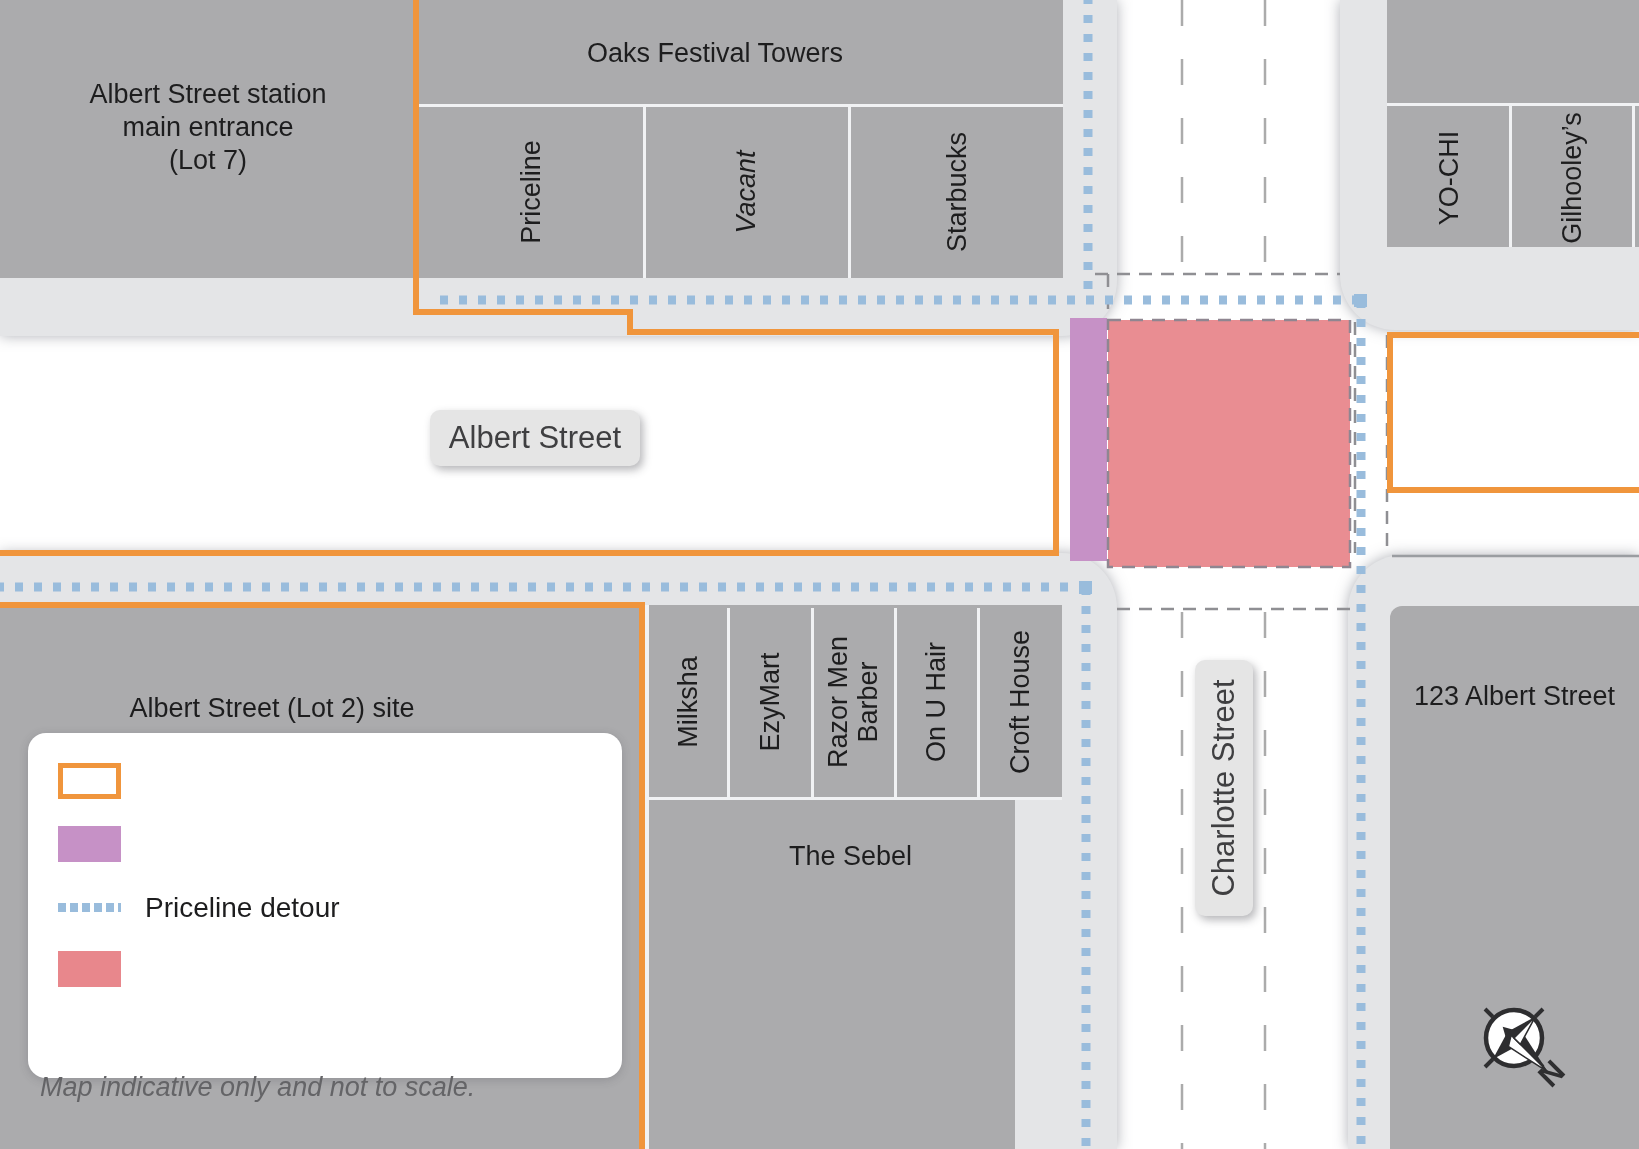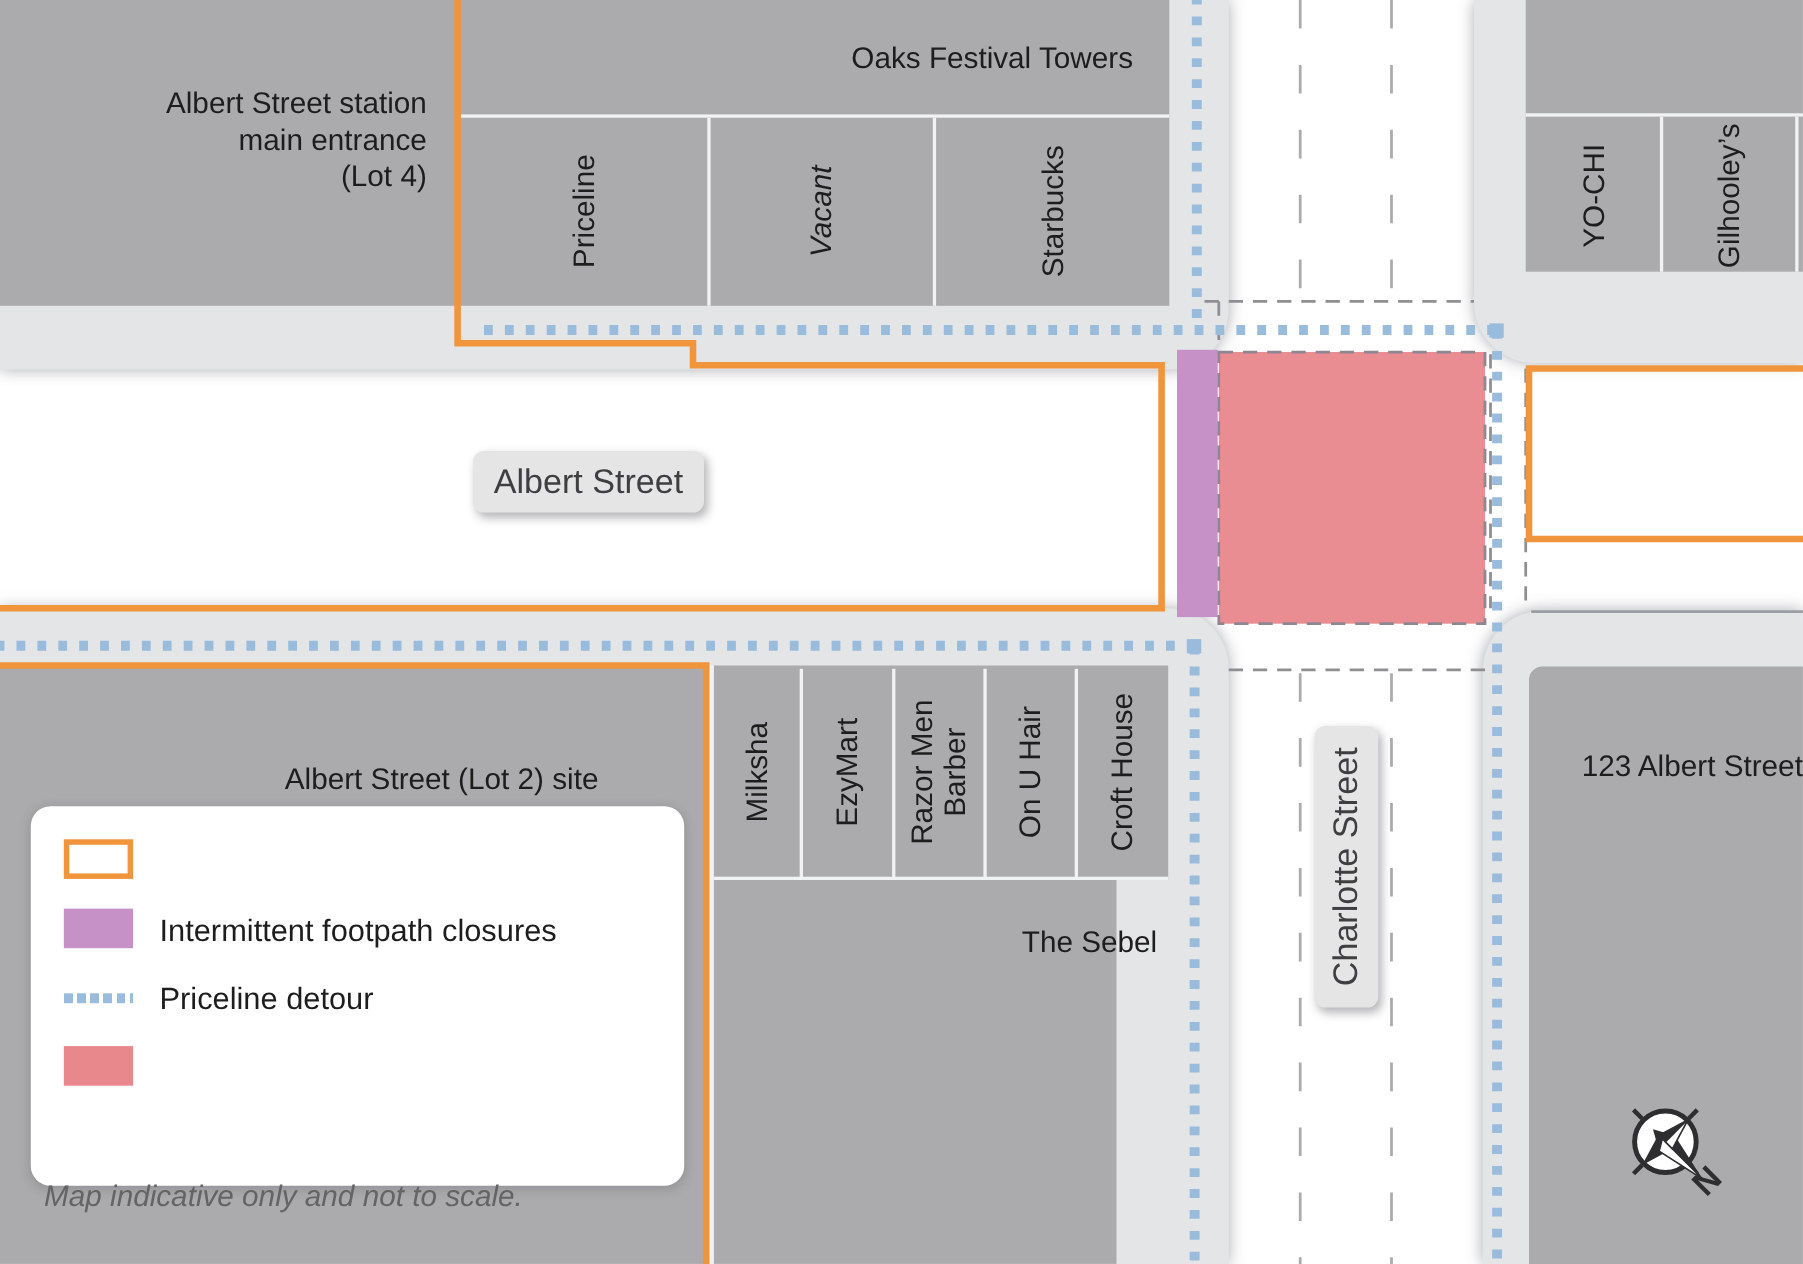--- a/index.html
+++ b/index.html
@@ -34,21 +34,21 @@
   .bldg{position:absolute;background:var(--building-gray);}
   .b-lot1{left:0;top:0;width:1063px;height:278px;}
   .b-tr{left:1387px;top:0;width:252px;height:247px;}
   .b-lot2{left:0;top:605px;width:642px;height:544px;}
   .b-shops-s{left:649px;top:605px;width:413px;height:195px;}
   .b-sebel{left:649px;top:800px;width:366px;height:349px;}
   .b-123{left:1390px;top:606px;width:249px;height:543px;border-top-left-radius:12px;}
   .divider{position:absolute;background:#f1f2f4;}
   
   .bl{position:absolute;font-size:27px;line-height:33px;color:var(--text-dark);
-      text-align:right;white-space:pre-line;}
+      text-align:center;white-space:pre-line;}
   .vlabel{position:absolute;font-size:27px;line-height:30px;color:var(--text-dark);
       white-space:pre-line;text-align:center;
       transform:translate(-50%,-50%) rotate(-90deg);}
   .italic{font-style:italic;}
   .street-label{position:absolute;background:#e5e5e5;border-radius:10px;
       box-shadow:3px 4px 9px rgba(45,45,55,.35);
       display:flex;align-items:center;justify-content:center;
       color:var(--street-text);font-size:31px;}
   .street-label.vert span{transform:rotate(-90deg);white-space:nowrap;}
   
@@ -136,21 +136,21 @@
 
   <g style="stroke:var(--work-area-orange)" stroke-width="6" fill="none">
     <path d="M416 -3 V312 H630 V332 H1056 V553 H-3"></path>
     <path d="M1642 335 H1390 V490 H1642"></path>
     <path d="M-3 605 H642 V1152"></path>
   </g>
 </svg>
 
 <div class="bl" style="left:28px;top:78px;width:360px;">Albert Street station
 main entrance
-(Lot 4)</div>
+(Lot 7)</div>
 <div class="bl" style="left:400px;top:37px;width:630px;">Oaks Festival Towers</div>
 
 <span class="vlabel" style="left:531px;top:192px;">Priceline</span>
 <span class="vlabel italic" style="left:746px;top:192px;">Vacant</span>
 <span class="vlabel" style="left:957px;top:192px;">Starbucks</span>
 
 <span class="vlabel" style="left:1449px;top:178px;">YO-CHI</span>
 <span class="vlabel" style="left:1572px;top:178px;">Gilhooley’s</span>
 
 <span class="vlabel" style="left:688px;top:702px;">Milksha</span>
@@ -167,21 +167,20 @@
 <div class="street-label" style="left:430px;top:410px;width:210px;height:56px;">
   <span>Albert Street</span>
 </div>
 <div class="street-label vert" style="left:1195px;top:660px;width:58px;height:256px;">
   <span>Charlotte Street</span>
 </div>
 
 <div class="legend">
   <div class="swatch sw-work"></div>
   <div class="swatch sw-purple"></div>
-  <div class="ltext lt2">Intermittent footpath closures</div>
   <div class="swatch sw-dots"></div>
   <div class="ltext lt3">Priceline detour</div>
   <div class="swatch sw-pink"></div>
 </div>
 
 <div class="note">Map indicative only and not to scale.</div>
 
 <svg class="compass" viewBox="-62 -62 124 124">
   <g transform="rotate(135)">
     <line x1="0" y1="-41" x2="0" y2="-30" stroke="#2e2e30" stroke-width="4"></line>

